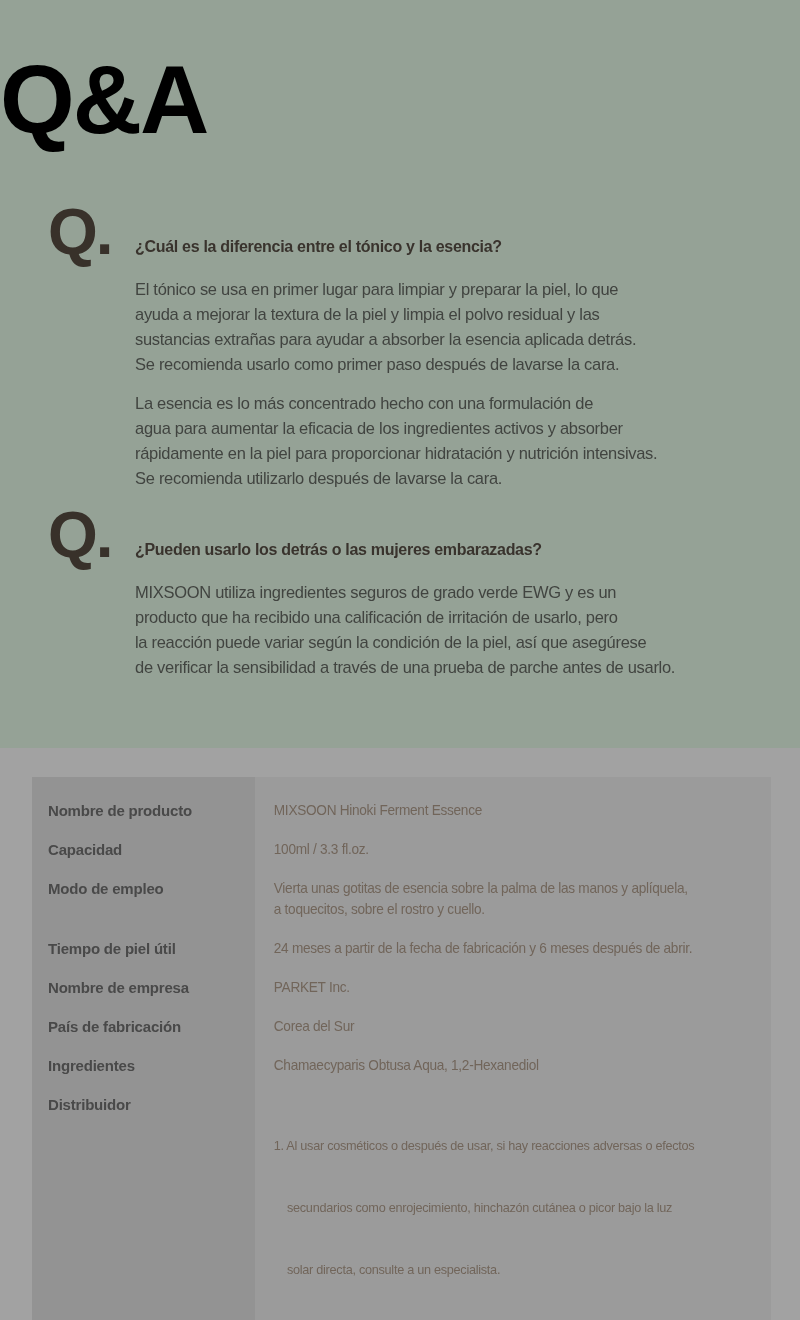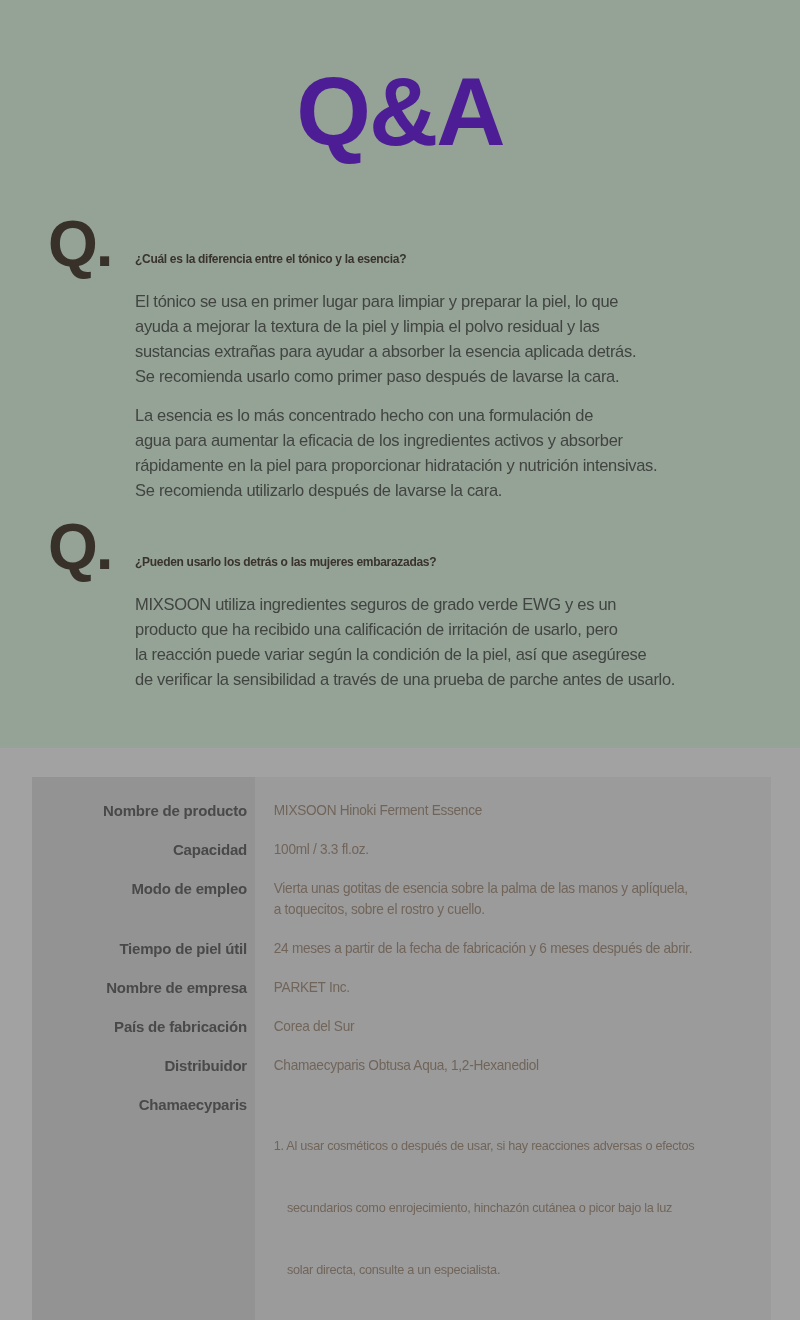--- a/index.html
+++ b/index.html
@@ -13,47 +13,46 @@
     background: #a2a2a2;
   }
 
   
   .qa-section {
     height: 748px;
     background: #95a296;
     overflow: hidden;
   }
   .page-title {
-    margin: 12px;
+    margin: 0;
     padding-top: 52px;
-    text-align: center;
     font-size: 96px;
     line-height: 1;
     font-weight: bold;
     letter-spacing: -2px;
-    color: #4c1d95;
+    color: #000000;
   }
   .qa-item {
     display: flex;
     margin: 56px 36px 0 48px;
   }
   .qa-item.second { margin-top: 16px; }
   .q-mark {
     flex: none;
     width: 87px;
     font-size: 64px;
     line-height: 0.9;
     font-weight: bold;
     letter-spacing: -2px;
     color: #38312a;
   }
   .qa-content { flex: 1; padding-top: 30px; }
   .question {
     margin: 0;
-    font-size: 12px;
+    font-size: 16px;
     line-height: 26px;
     font-weight: bold;
     letter-spacing: -0.3px;
     color: #39332d;
   }
   .answer {
     margin: 17px 0 0 0;
     font-size: 17px;
     line-height: 25px;
     letter-spacing: -0.3px;
@@ -79,21 +78,20 @@
     grid-template-columns: 223px 1fr;
     align-items: start;
   }
   .spec-label {
     padding: 9px 8px 9px 16px;
     font-size: 15px;
     line-height: 21px;
     font-weight: bold;
     letter-spacing: -0.2px;
     color: #494949;
-    text-align: right;
   }
   .spec-value {
     padding: 9px 12px 9px 20px;
     font-size: 14.5px;
     line-height: 21px;
     letter-spacing: -0.3px;
     color: #71655a;
     white-space: pre;
     transform: scaleX(0.94);
     transform-origin: 0 0;
@@ -169,26 +167,26 @@
         <div class="spec-value">PARKET Inc.</div>
       </div>
 
       <div class="spec-row">
         <div class="spec-label">País de fabricación</div>
         <div class="spec-value">Corea del Sur</div>
       </div>
 
 
       <div class="spec-row">
-        <div class="spec-label">Distribuidor</div>
+        <div class="spec-label">Ingredientes</div>
         <div class="spec-value">Chamaecyparis Obtusa Aqua, 1,2-Hexanediol</div>
       </div>
 
       <div class="spec-row">
-        <div class="spec-label">Chamaecyparis</div>
+        <div class="spec-label">Distribuidor</div>
         <div class="spec-value">
           <div class="prec-line">1. Al usar cosméticos o después de usar, si hay reacciones adversas o efectos</div>
           <div class="prec-line indent">secundarios como enrojecimiento, hinchazón cutánea o picor bajo la luz</div>
           <div class="prec-line indent">solar directa, consulte a un especialista.</div>
           
           
           
           
         </div>
       </div>

